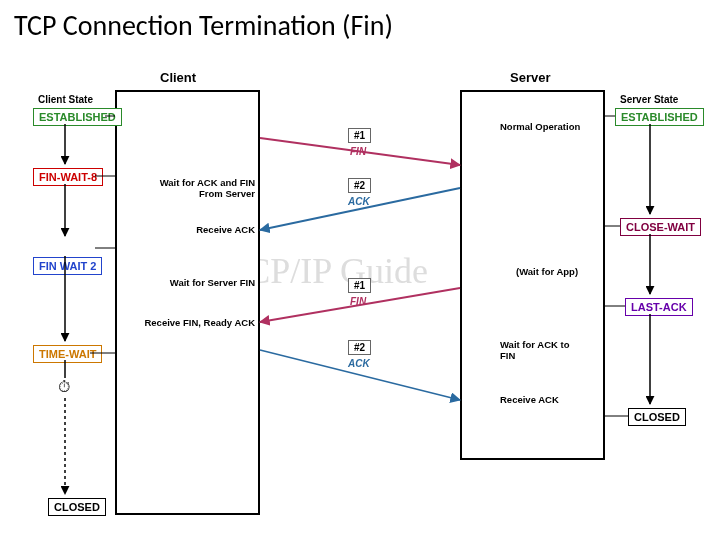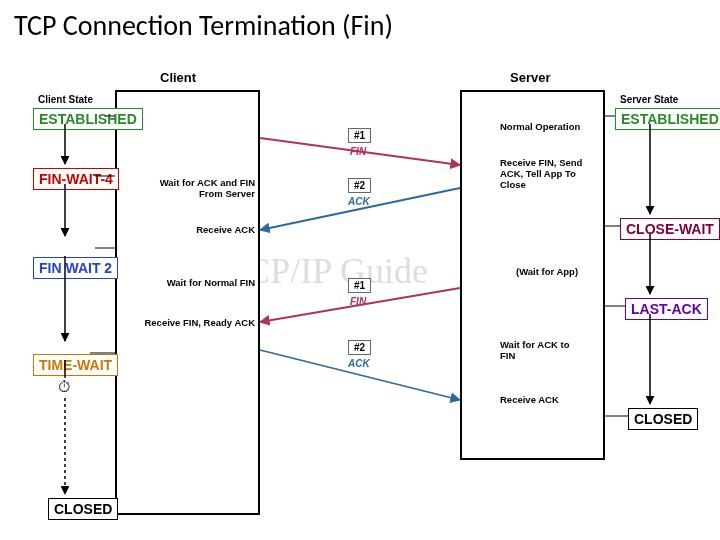--- a/index.html
+++ b/index.html
@@ -38,21 +38,21 @@
     color: #000;
   }
   .main-box {
     position: absolute;
     border: 2px solid #000;
     background: #fff;
   }
   .state-box {
     position: absolute;
     border: 1px solid;
-    font-size: 14px;
+    font-size: 11px;
     font-weight: bold;
     padding: 2px 5px;
     text-align: center;
     white-space: nowrap;
     background: #fff;
   }
   .state-green { border-color: #2a8a2a; color: #2a8a2a; }
   .state-red   { border-color: #c00; color: #c00; }
   .state-blue  { border-color: #2244cc; color: #2244cc; }
   .state-orange{ border-color: #cc7700; color: #cc7700; }
@@ -118,37 +118,36 @@
   <div class="col-header" style="top:10px; left:480px;">Server</div>
 
   <div class="subheader" style="top:34px; left:8px;">Client State</div>
   <div class="subheader" style="top:34px; left:590px;">Server State</div>
 
   <div class="main-box" style="top:30px; left:85px; width:145px; height:425px;"></div>
 
   <div class="main-box" style="top:30px; left:430px; width:145px; height:370px;"></div>
 
   <div class="state-box state-green" style="top:48px; left:3px;">ESTABLISHED</div>
-  <div class="state-box state-red" style="top:108px; left:3px;">FIN-WAIT-4</div>
+  <div class="state-box state-red" style="top:108px; left:3px;">FIN-WAIT-8</div>
   <div class="state-box state-blue" style="top:197px; left:3px;">FIN WAIT 2</div>
-  <div class="state-box state-orange" style="top:285px; left:3px;margin-top:9px;">TIME-WAIT</div>
+  <div class="state-box state-orange" style="top:285px; left:3px;">TIME-WAIT</div>
   <div class="state-box state-black" style="top:438px; left:18px;">CLOSED</div>
 
   <div class="state-box state-green" style="top:48px; left:585px;">ESTABLISHED</div>
   <div class="state-box state-maroon" style="top:158px; left:590px;">CLOSE-WAIT</div>
   <div class="state-box state-purple" style="top:238px; left:595px;">LAST-ACK</div>
   <div class="state-box state-black" style="top:348px; left:598px;">CLOSED</div>
 
   <div class="evt" style="top:118px; left:105px;">Wait for ACK and FIN From Server</div>
   <div class="evt" style="top:165px; left:105px;">Receive ACK</div>
-  <div class="evt" style="top:218px; left:105px;">Wait for Normal FIN</div>
+  <div class="evt" style="top:218px; left:105px;">Wait for Server FIN</div>
   <div class="evt" style="top:258px; left:105px;">Receive FIN, Ready ACK</div>
 
   <div class="evt evt-left" style="top:62px; left:437px;">Normal Operation</div>
-  <div class="evt evt-left" style="top:98px; left:437px;">Receive FIN, Send ACK, Tell App To Close</div>
   <div class="evt evt-left" style="top:180px; left:453px;margin-top:27px;">(Wait for App)</div>
   <div class="evt evt-left" style="top:280px; left:437px;">Wait for ACK to FIN</div>
   <div class="evt evt-left" style="top:335px; left:437px;">Receive ACK</div>
 
   <div class="msg-label" style="top:68px; left:318px;">#1</div>
   <div class="msg-type msg-fin" style="top:86px; left:320px;">FIN</div>
 
   <div class="msg-label" style="top:118px; left:318px;">#2</div>
   <div class="msg-type msg-ack" style="top:136px; left:318px;">ACK</div>
 

